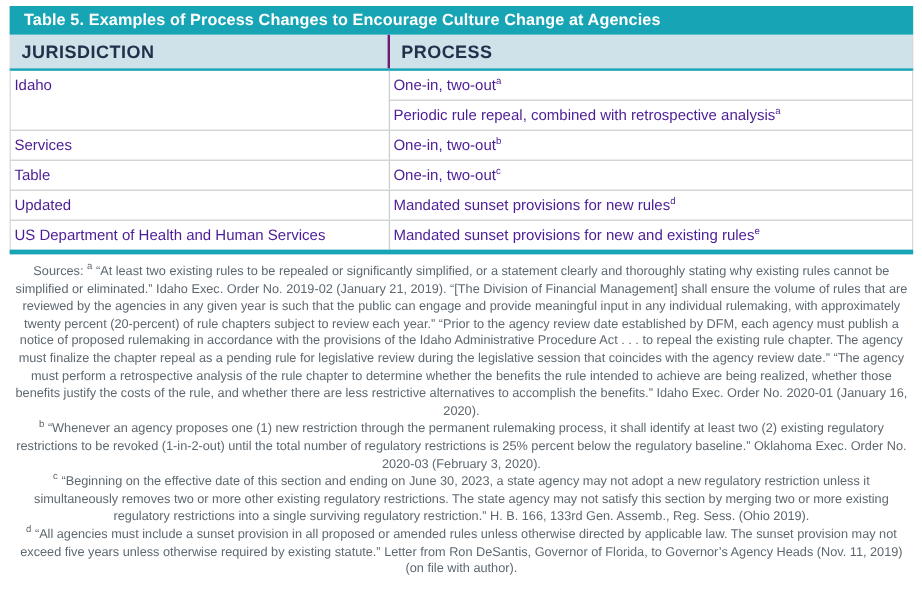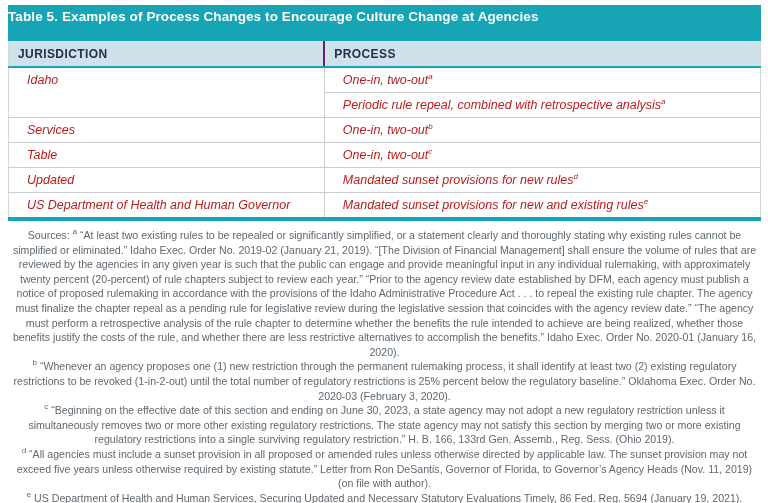--- a/index.html
+++ b/index.html
@@ -15,52 +15,51 @@
     padding: 5px 7px 0 8px;
     background: #ffffff;
     overflow: hidden;
   }
   .title-bar {
     background: #17a5b5;
     color: #ffffff;
     font-weight: bold;
     font-size: 13.5px;
     line-height: 24px;
-    height: 36px;
-    padding: 0 0;
+    height: 24px;
+    padding: 0 12px;
     letter-spacing: 0.1px;
   }
   table.data-table {
     width: 100%;
     border-collapse: collapse;
     table-layout: fixed;
     border-left: 1px solid #d4d8da;
     border-right: 1px solid #d4d8da;
   }
   col.c-jur  { width: 42%; }
   col.c-proc { width: 58%; }
   thead th {
     background: #cfe2e9;
     color: #22304b;
-    font-size: 12px;
+    font-size: 15px;
     font-weight: bold;
     letter-spacing: 0.4px;
     text-align: left;
     padding: 6px 9px 5px 9px;
     border-bottom: 2px solid #17a5b5;
   }
   thead th.h-proc { border-left: 2px solid #701a75; }
   tbody td {
     font-size: 12.5px;
-    color: #b91c1c;
-    padding: 5px 9px 4px 18px;
+    color: #4c1d95;
+    padding: 5px 9px 4px 3px;
     border-bottom: 1px solid #c9cdd0;
     vertical-align: top;
     line-height: 15px;
-    font-style: italic;
   }
   tbody td.proc { border-left: 1px solid #c9cdd0; margin-top: 34px; }
   tbody td.jur  { vertical-align: top; }
   tbody tr:last-child td { border-bottom: 4px solid #17a5b5; }
   tbody td.jur.span2 { border-bottom: 1px solid #c9cdd0; }
   sup {
     font-size: 8px;
     line-height: 0;
     vertical-align: super;
   }
@@ -107,28 +106,27 @@
           </tr>
           <tr>
             <td class="jur">Table</td>
             <td class="proc">One-in, two-out<sup>c</sup></td>
           </tr>
           <tr>
             <td class="jur">Updated</td>
             <td class="proc">Mandated sunset provisions for new rules<sup>d</sup></td>
           </tr>
           <tr>
-            <td class="jur">US Department of Health and Human Governor</td>
+            <td class="jur">US Department of Health and Human Services</td>
             <td class="proc">Mandated sunset provisions for new and existing rules<sup>e</sup></td>
           </tr>
         </tbody>
     </table>
   </section>
 
   <section class="footnotes" id="footnotes">
       <p>Sources: <sup>a</sup> “At least two existing rules to be repealed or significantly simplified, or a statement clearly and thoroughly stating why existing rules cannot be simplified or eliminated.” Idaho Exec. Order No. 2019-02 (January 21, 2019). “[The Division of Financial Management] shall ensure the volume of rules that are reviewed by the agencies in any given year is such that the public can engage and provide meaningful input in any individual rulemaking, with approximately twenty percent (20-percent) of rule chapters subject to review each year.” “Prior to the agency review date established by DFM, each agency must publish a notice of proposed rulemaking in accordance with the provisions of the Idaho Administrative Procedure Act . . . to repeal the existing rule chapter. The agency must finalize the chapter repeal as a pending rule for legislative review during the legislative session that coincides with the agency review date.” “The agency must perform a retrospective analysis of the rule chapter to determine whether the benefits the rule intended to achieve are being realized, whether those benefits justify the costs of the rule, and whether there are less restrictive alternatives to accomplish the benefits.” Idaho Exec. Order No. 2020-01 (January 16, 2020).</p>
       <p><sup>b</sup> “Whenever an agency proposes one (1) new restriction through the permanent rulemaking process, it shall identify at least two (2) existing regulatory restrictions to be revoked (1-in-2-out) until the total number of regulatory restrictions is 25% percent below the regulatory baseline.” Oklahoma Exec. Order No. 2020-03 (February 3, 2020).</p>
       <p><sup>c</sup> “Beginning on the effective date of this section and ending on June 30, 2023, a state agency may not adopt a new regulatory restriction unless it simultaneously removes two or more other existing regulatory restrictions. The state agency may not satisfy this section by merging two or more existing regulatory restrictions into a single surviving regulatory restriction.” H. B. 166, 133rd Gen. Assemb., Reg. Sess. (Ohio 2019).</p>
       <p><sup>d</sup> “All agencies must include a sunset provision in all proposed or amended rules unless otherwise directed by applicable law. The sunset provision may not exceed five years unless otherwise required by existing statute.” Letter from Ron DeSantis, Governor of Florida, to Governor’s Agency Heads (Nov. 11, 2019) (on file with author).</p>
-      <p><sup>e</sup> US Department of Health and Human Services, Securing Updated and Necessary Statutory Evaluations Timely, 86 Fed. Reg. 5694 (January 19, 2021).</p>
     </section>
 
 </div>
 
 </body></html>

